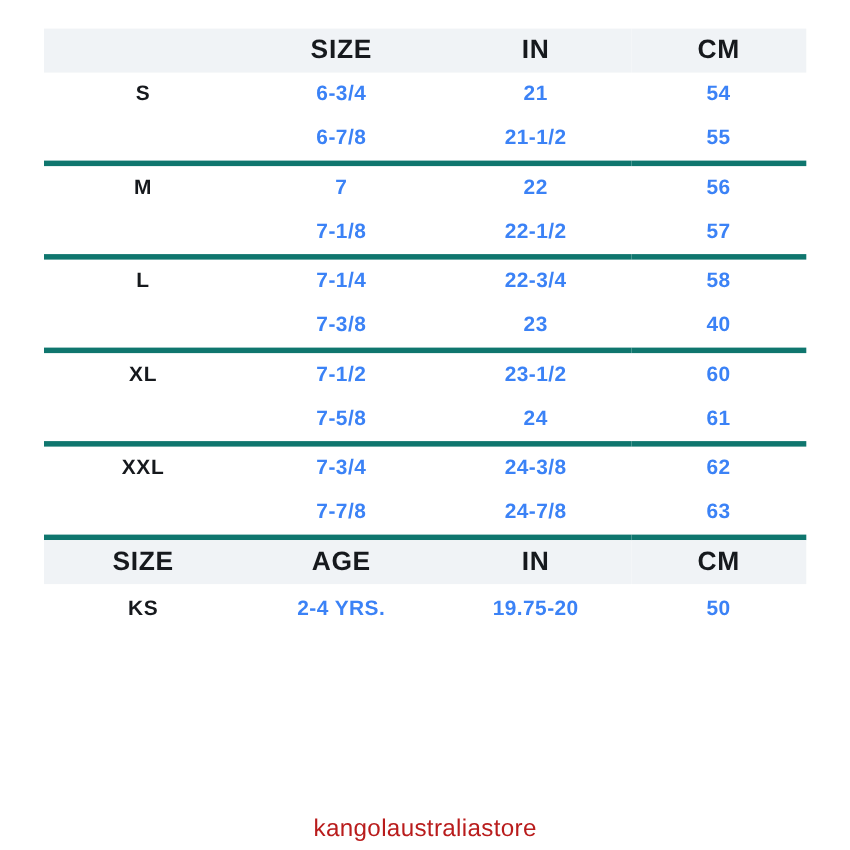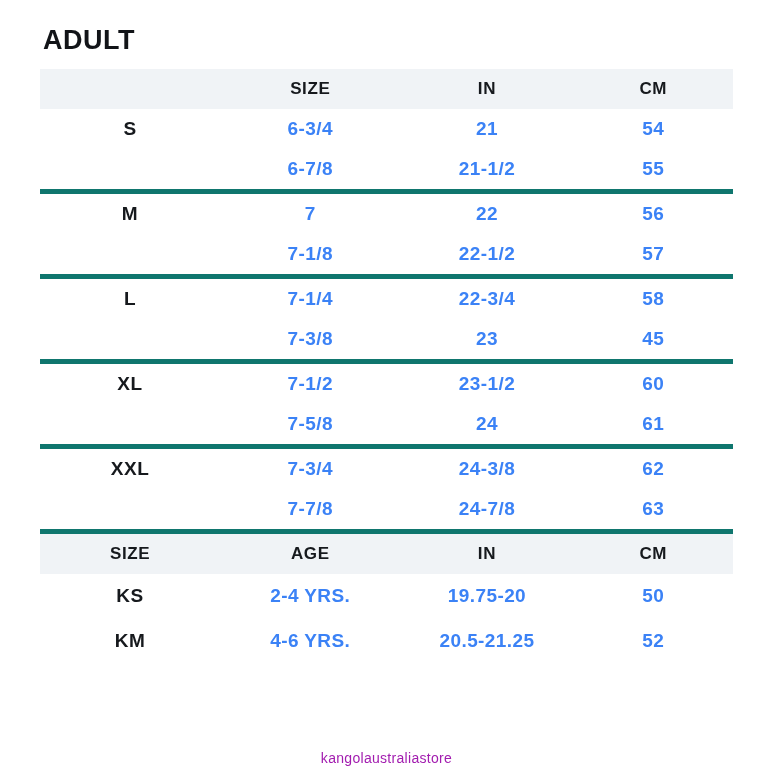--- a/index.html
+++ b/index.html
@@ -39,21 +39,21 @@
   table.size-table col.c2 { width: 25%; }
   table.size-table col.c3 { width: 23%; }
   table.size-table thead tr {
     background: #f0f3f6;
   }
   table.size-table th {
     height: 40px;
     padding: 0;
     text-align: center;
     vertical-align: middle;
-    font-size: 17px;
+    font-size: 24px;
     font-weight: 700;
     letter-spacing: 0.6px;
     color: #16191d;
   }
   table.size-table td {
     height: 40px;
     padding: 0;
     text-align: center;
     vertical-align: middle;
     font-size: 19px;
@@ -69,32 +69,31 @@
   }
   tr.group-end td {
     border-bottom: 5px solid #0f766e;
   }
   .watermark {
     position: absolute;
     left: 0;
     right: 0;
     bottom: 7px;
     text-align: center;
-    font-size: 14px;
-    color: #a21caf;
+    font-size: 22px;
+    color: #b91c1c;
     letter-spacing: 0.3px;
   }
 </style>
 </head>
 <body>
 
 <div class="page">
 
   <section>
-    <h2 class="section-title">ADULT</h2>
     <table class="size-table adult-table">
       <colgroup>
           <col class="c0">
           <col class="c1">
           <col class="c2">
           <col class="c3">
         </colgroup>
       <thead>
         <tr>
           <th></th>
@@ -131,21 +130,21 @@
         <tr>
           <td class="row-label">L</td>
           <td>7-1/4</td>
           <td>22-3/4</td>
           <td>58</td>
         </tr>
         <tr class="group-end">
           <td class="row-label"></td>
           <td>7-3/8</td>
           <td>23</td>
-          <td>45</td>
+          <td>40</td>
         </tr>
         <tr>
           <td class="row-label">XL</td>
           <td>7-1/2</td>
           <td>23-1/2</td>
           <td>60</td>
         </tr>
         <tr class="group-end">
           <td class="row-label"></td>
           <td>7-5/8</td>
@@ -184,25 +183,19 @@
           <th>CM</th>
         </tr>
       </thead>
       <tbody>
         <tr>
           <td class="row-label">KS</td>
           <td>2-4 YRS.</td>
           <td>19.75-20</td>
           <td>50</td>
         </tr>
-        <tr>
-          <td class="row-label">KM</td>
-          <td>4-6 YRS.</td>
-          <td>20.5-21.25</td>
-          <td>52</td>
-        </tr>
       </tbody>
     </table>
   </section>
 
   <div class="watermark">kangolaustraliastore</div>
 
 </div>
 
 </body></html>

